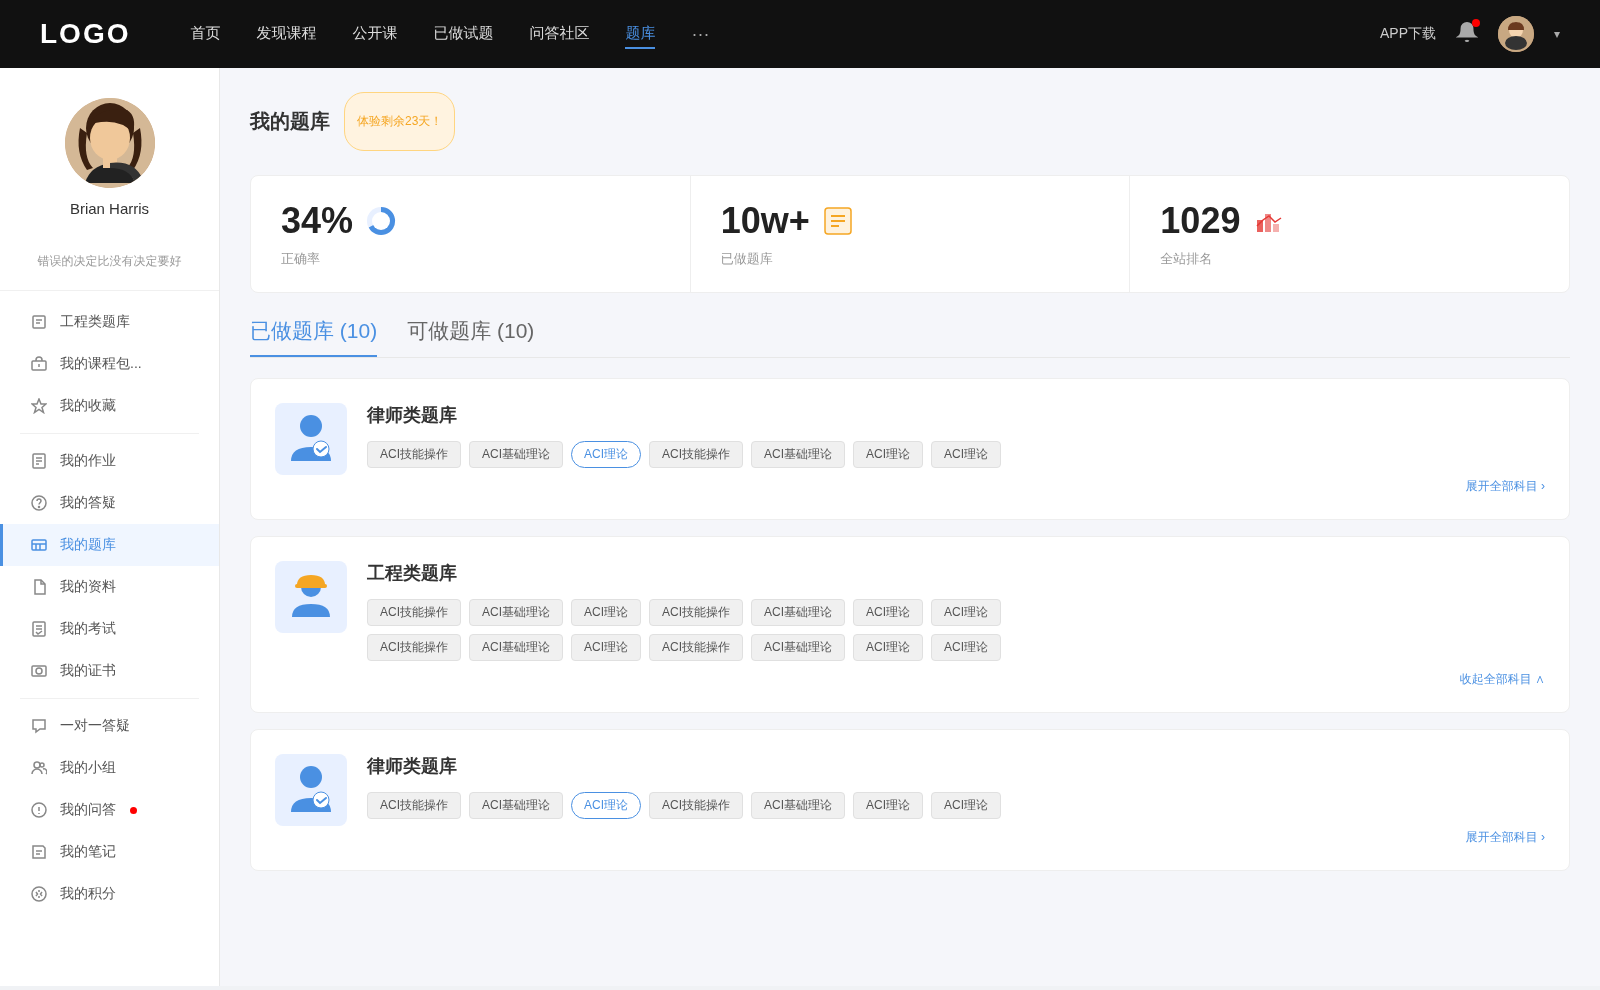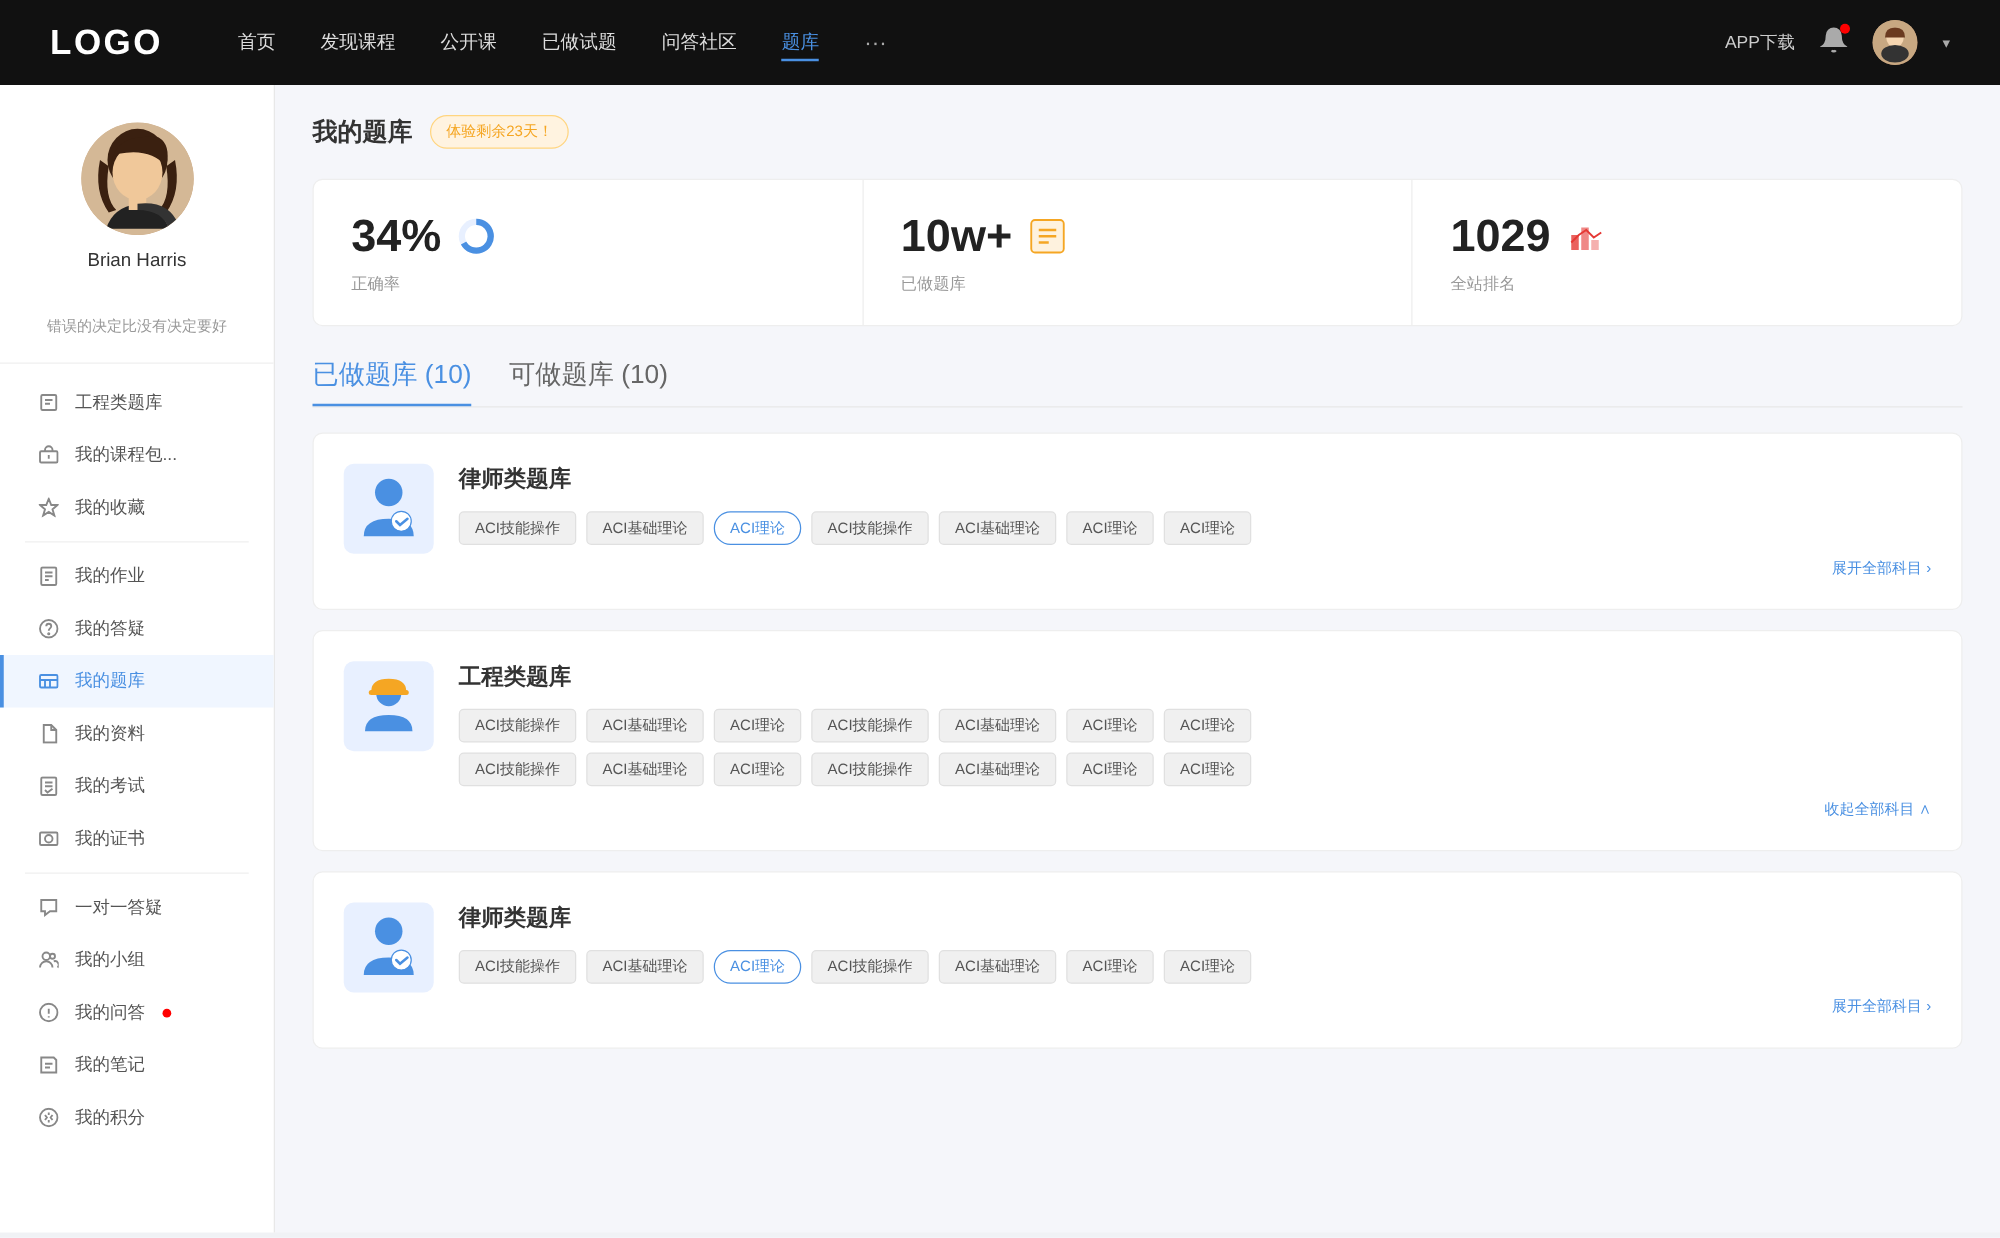--- a/index.html
+++ b/index.html
@@ -38,21 +38,21 @@
     .sidebar-icon { width: 18px; height: 18px; display: inline-flex; align-items: center; justify-content: center; flex-shrink: 0; }
     .sidebar-divider { height: 1px; background: #f0f0f0; margin: 6px 20px; }
     .red-dot { width: 7px; height: 7px; background: #f00; border-radius: 50%; display: inline-block; margin-left: 2px; }
 
     
     .content { flex: 1; background: #f5f6fa; overflow-y: auto; padding: 24px 30px; }
 
     
     .content-header { display: flex; align-items: center; gap: 14px; margin-bottom: 24px; }
     .content-title { font-size: 20px; color: #333; font-weight: 600; }
-    .trial-badge { background: #fff3e0; color: #f5a623; font-size: 12px; padding: 4px 12px; border-radius: 20px; border: 1px solid #ffd580; }
+    .trial-badge { background: #fff3e0; color: #f5a623; font-size: 12px; padding: 20px 12px; border-radius: 20px; border: 1px solid #ffd580; }
 
     
     .stats-row { display: flex; gap: 0; background: #fff; border-radius: 8px; margin-bottom: 24px; overflow: hidden; border: 1px solid #eee; }
     .stat-item { flex: 1; padding: 24px 30px; border-right: 1px solid #eee; }
     .stat-item:last-child { border-right: none; }
     .stat-top { display: flex; align-items: center; gap: 12px; margin-bottom: 8px; }
     .stat-value { font-size: 36px; font-weight: 700; color: #222; }
     .stat-icon { width: 32px; height: 32px; display: flex; align-items: center; justify-content: center; }
     .stat-label { font-size: 13px; color: #999; }
 

